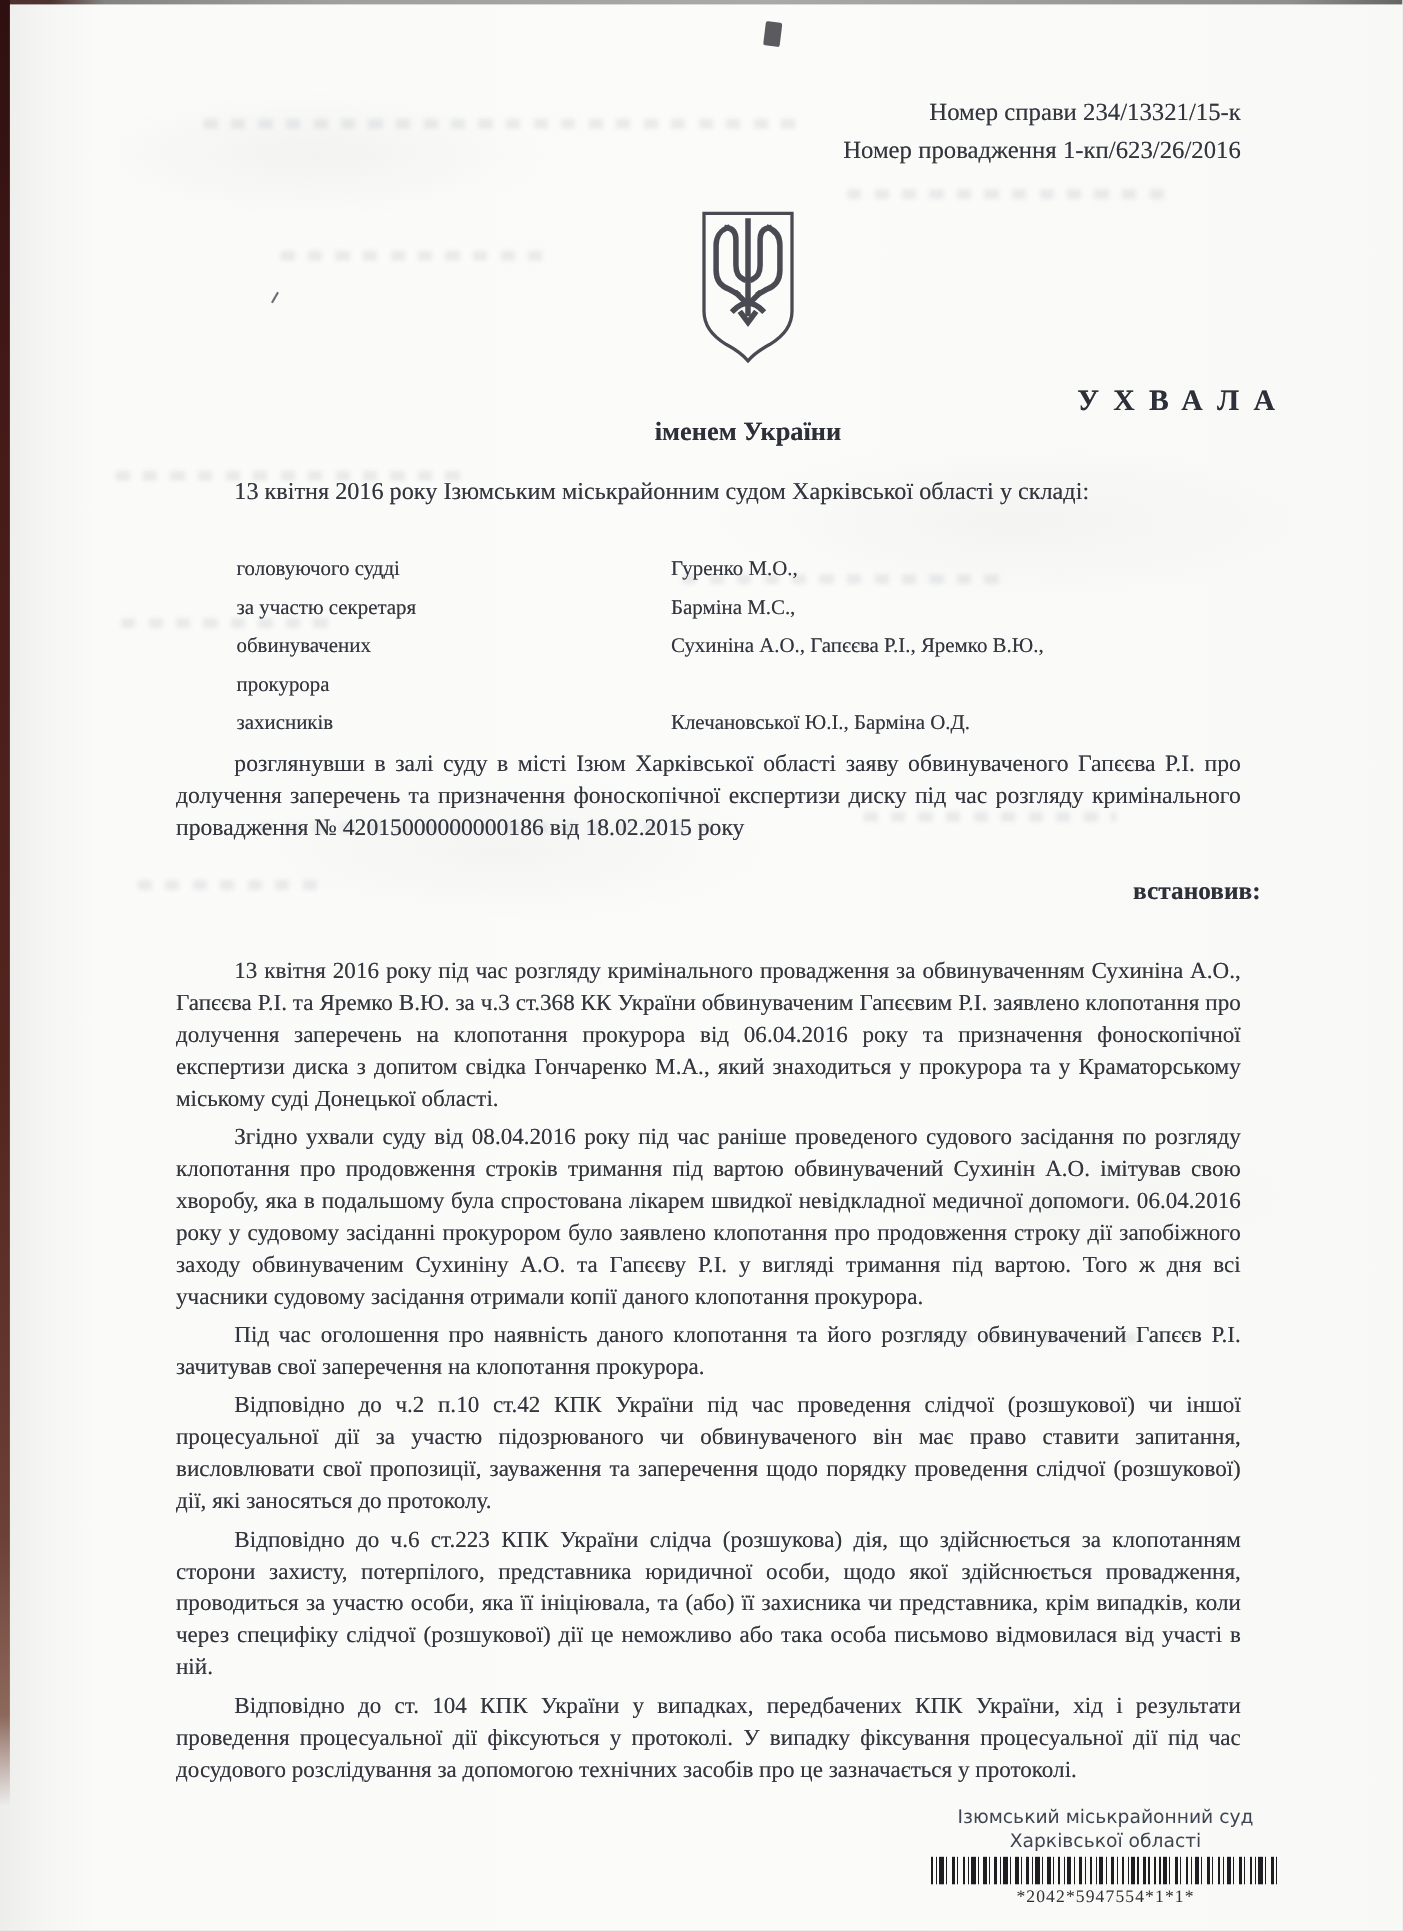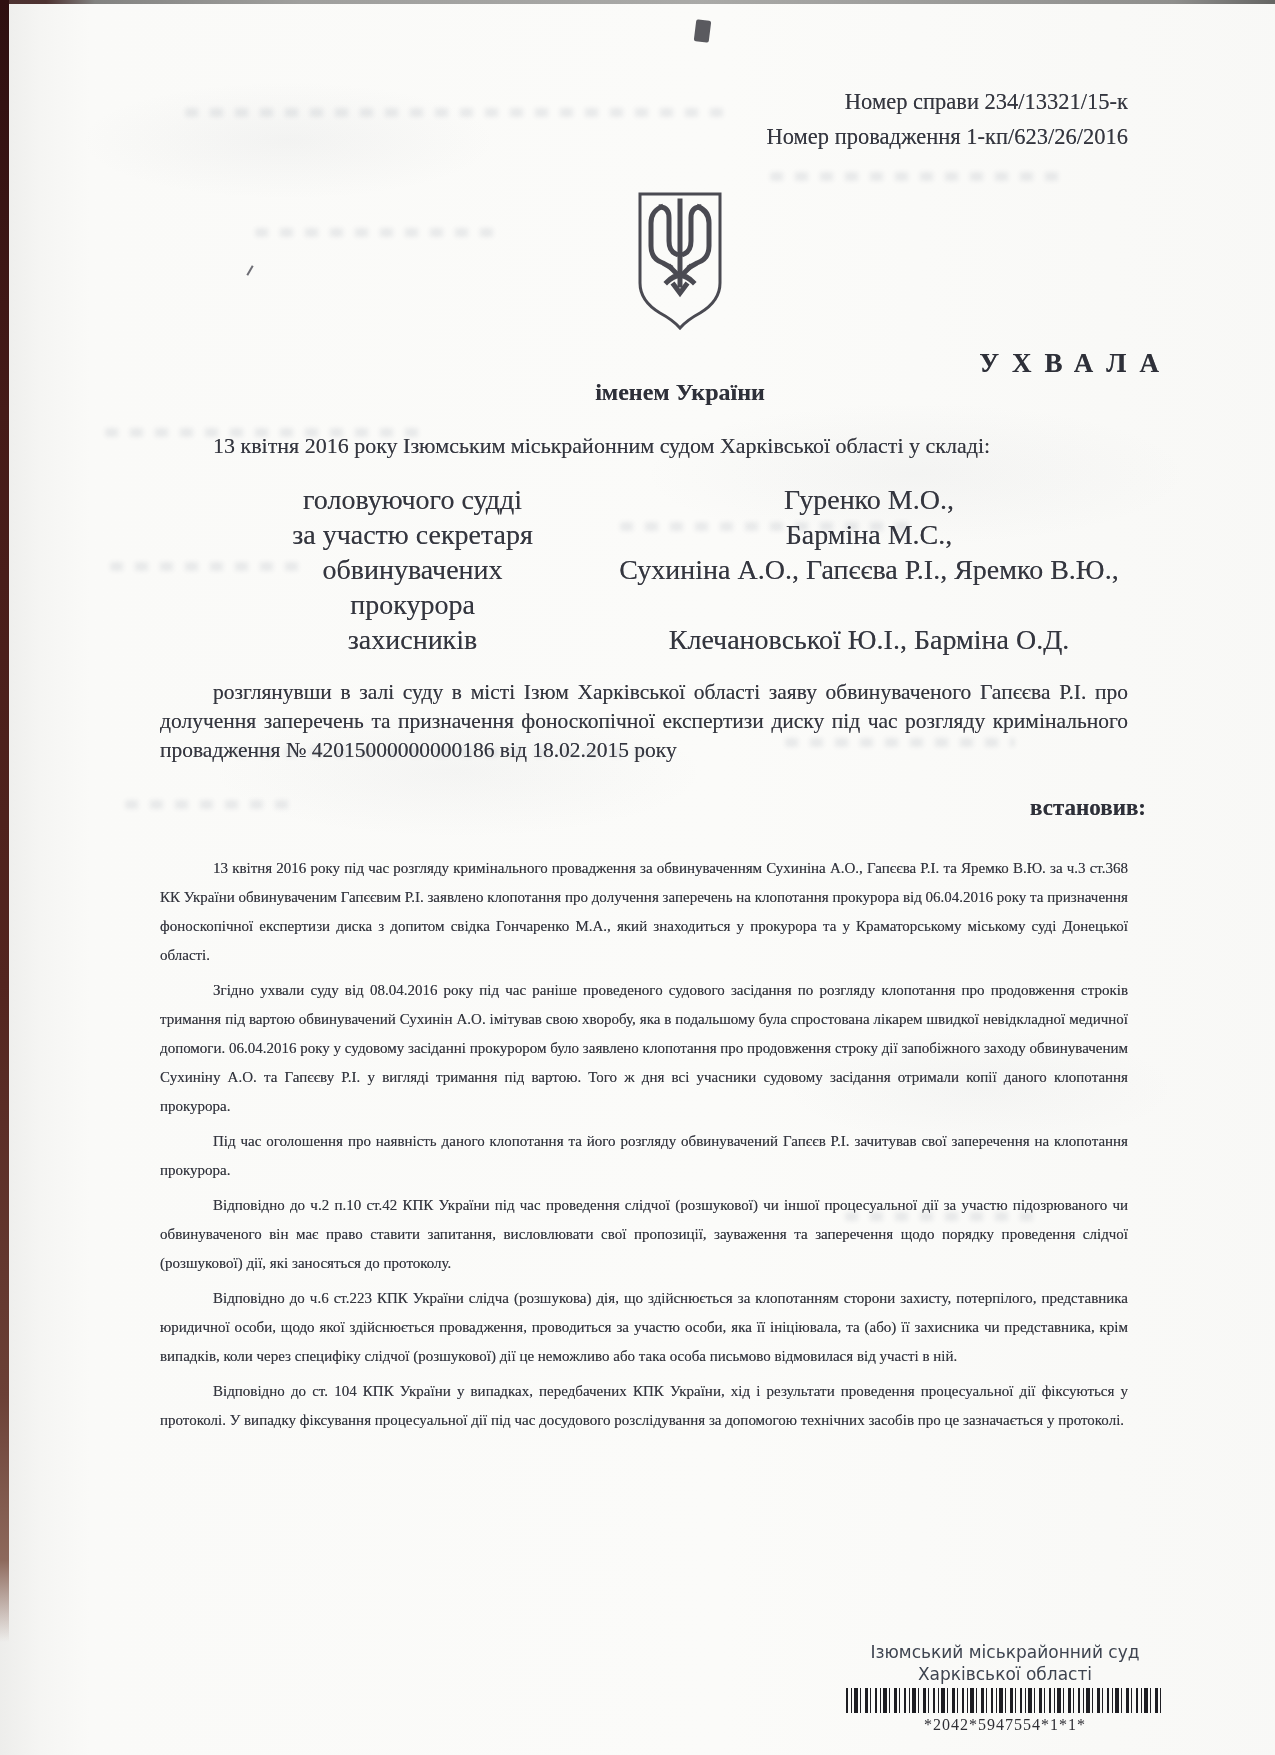--- a/index.html
+++ b/index.html
@@ -54,33 +54,33 @@
     text-shadow:0 0 .5px rgba(52,54,63,.6);
   }
   .header-numbers { margin:84px 0 0; text-align:right; font-size:22.5px; line-height:35px; }
   .emblem-wrap { margin-top:36px; text-align:center; transform:translateX(36px); }
   .doc-title {
     margin-top:12px; text-align:right; transform:translateX(44px);
     font-weight:bold; font-size:27px; letter-spacing:13px; color:#2e3039;
   }
   .doc-subtitle { text-align:center; transform:translateX(36px); font-weight:bold; font-size:24px; color:#2e3039; }
   .court-line { margin-top:26px; font-size:22px; line-height:28px; text-indent:53px; }
-  .roster { margin-top:22px; margin-left:55px; font-size:28px; line-height:35px;text-align:center; }
+  .roster { margin-top:39px; margin-left:55px; font-size:19px; line-height:35px; }
   .roster-row { display:flex; }
   .roster-role { width:395px; flex:none; }
   .roster-name { flex:1; }
   .preamble {
-    margin-top:21px; font-size:21.5px; line-height:29px;
+    margin-top:5px; font-size:21.5px; line-height:29px;
     text-align:justify; text-indent:53px;
   }
   .established {
     margin-top:30px; text-align:right; transform:translateX(18px);
     font-weight:bold; font-size:23px; color:#2e3039;
   }
-  .paragraphs { margin-top:33px; font-size:15px; line-height:29px; text-align:justify; }
+  .paragraphs { margin-top:45px; font-size:21px; line-height:29px; text-align:justify; }
   .paragraphs p { margin:0 0 6px; text-indent:53px; }
 
   .stamp {
     position:absolute; left:828px; top:1641px; width:354px; text-align:center;
     font-family:"DejaVu Sans","Liberation Sans",sans-serif;
     font-size:17px; line-height:22px; color:#3e4450;
   }
   .barcode {
     margin:3px auto 0; width:318px; height:25px;
     background:repeating-linear-gradient(90deg,

